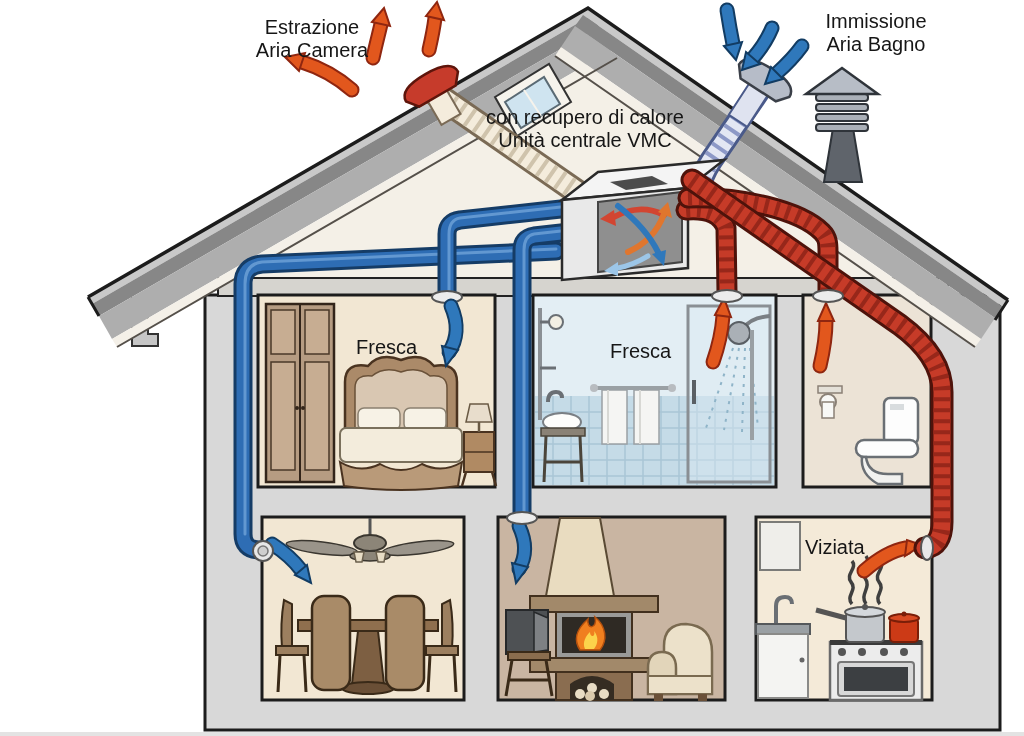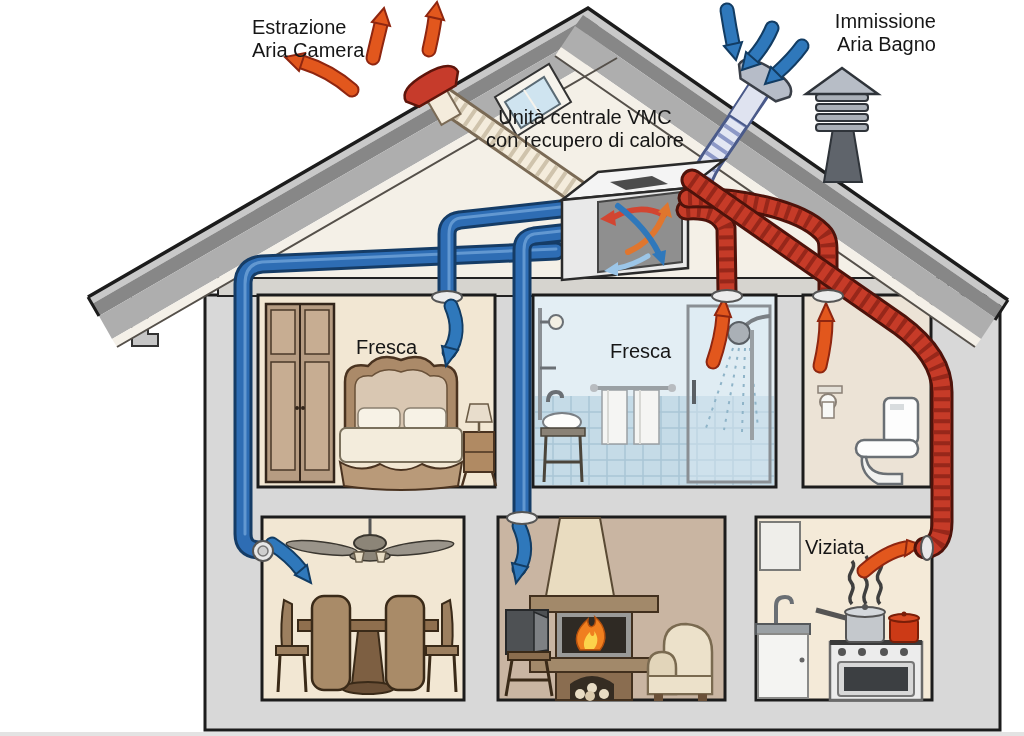--- a/index.html
+++ b/index.html
@@ -369,28 +369,28 @@
 
   <g>
     <path d="M 451,306 C 459,324 457,340 449,352" class="cool-su" stroke-width="15"></path>
     <path d="M 451,306 C 459,324 457,340 449,352" class="cool-s" stroke-width="11"></path>
     <polygon points="442,346 458,350 446,366" class="cool-f"></polygon>
   </g>
 
   <rect x="0" y="732" width="1024" height="4" fill="#e3e3e3"></rect>
 </svg>
 
-<div class="lbl" style="left:252px;top:16px;width:120px">
+<div class="lbl" style="left:252px;top:16px;text-align:center;width:120px">
   <span>Estrazione</span>
   <span>Aria Camera</span>
 </div>
-<div class="lbl" style="left:816px;top:10px;text-align:right;width:120px">
+<div class="lbl" style="left:816px;top:10px;text-align:center;width:120px">
   <span>Immissione</span>
   <span>Aria Bagno</span>
 </div>
 <div class="lbl" style="left:460px;top:106px;text-align:center;width:250px">
+  <span>con recupero di calore</span>
   <span>Unità centrale VMC</span>
-  <span>con recupero di calore</span>
 </div>
 <div class="lbl" style="left:356px;top:336px">Fresca</div>
 <div class="lbl" style="left:610px;top:340px">Fresca</div>
 <div class="lbl" style="left:805px;top:536px">Viziata</div>
 </div>
 
 </body></html>

